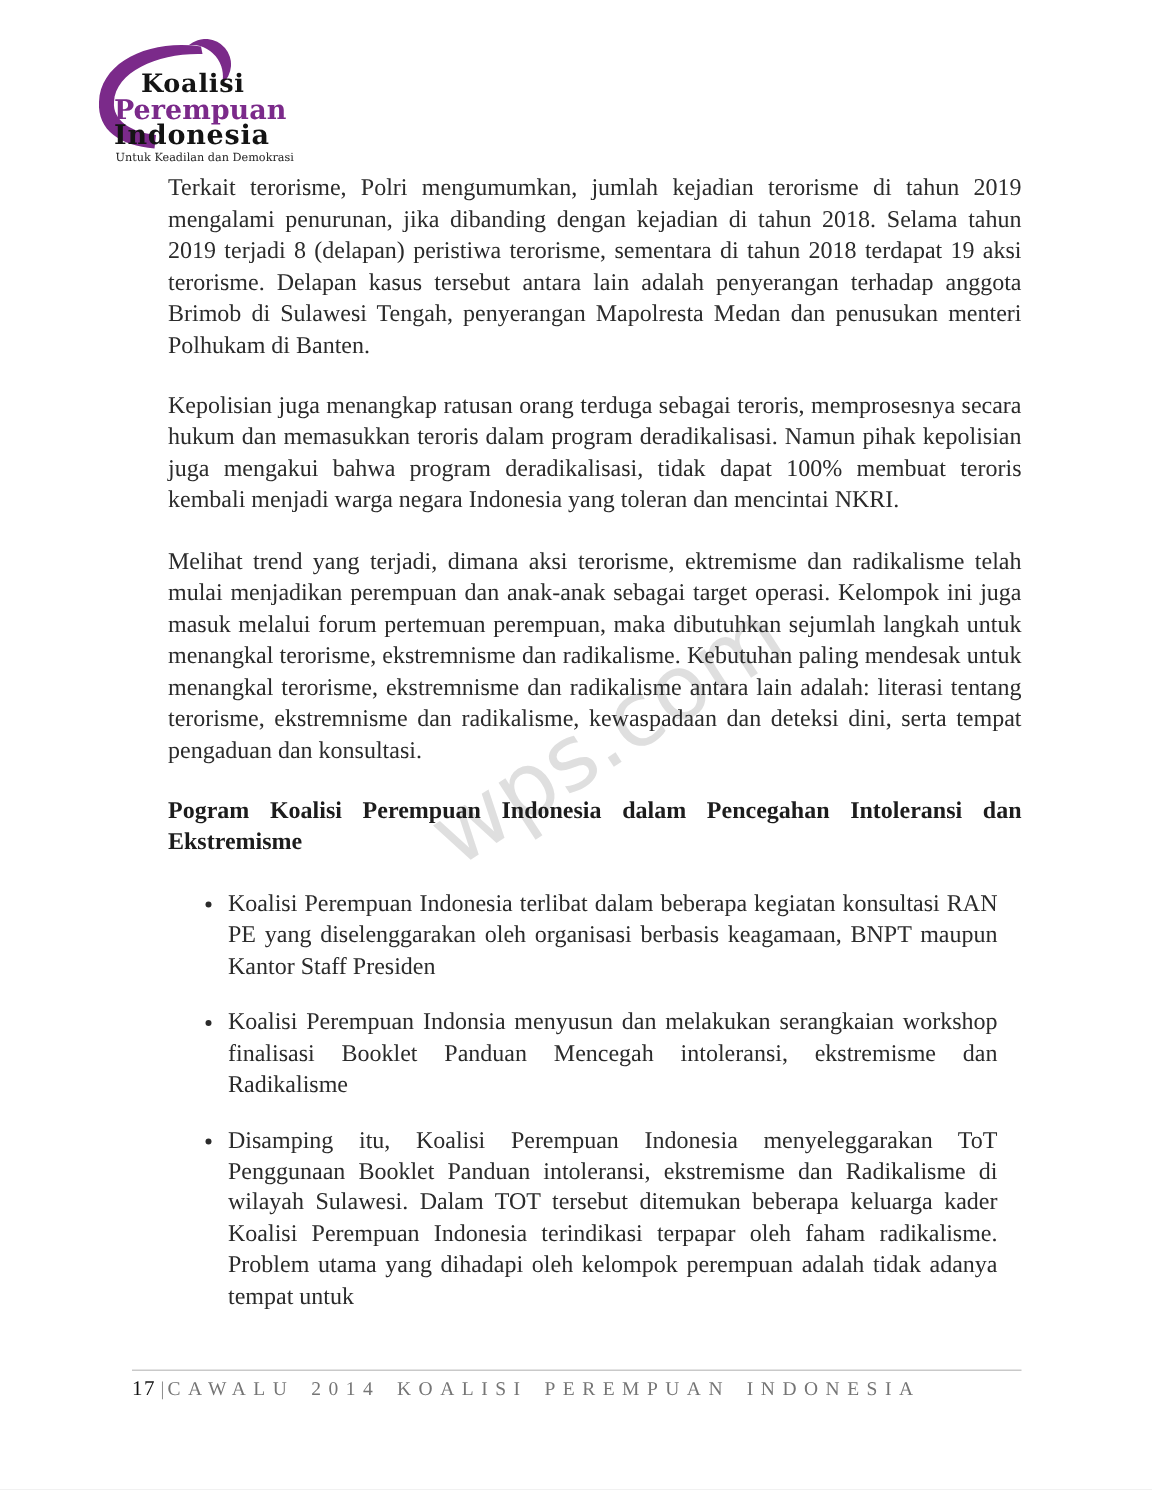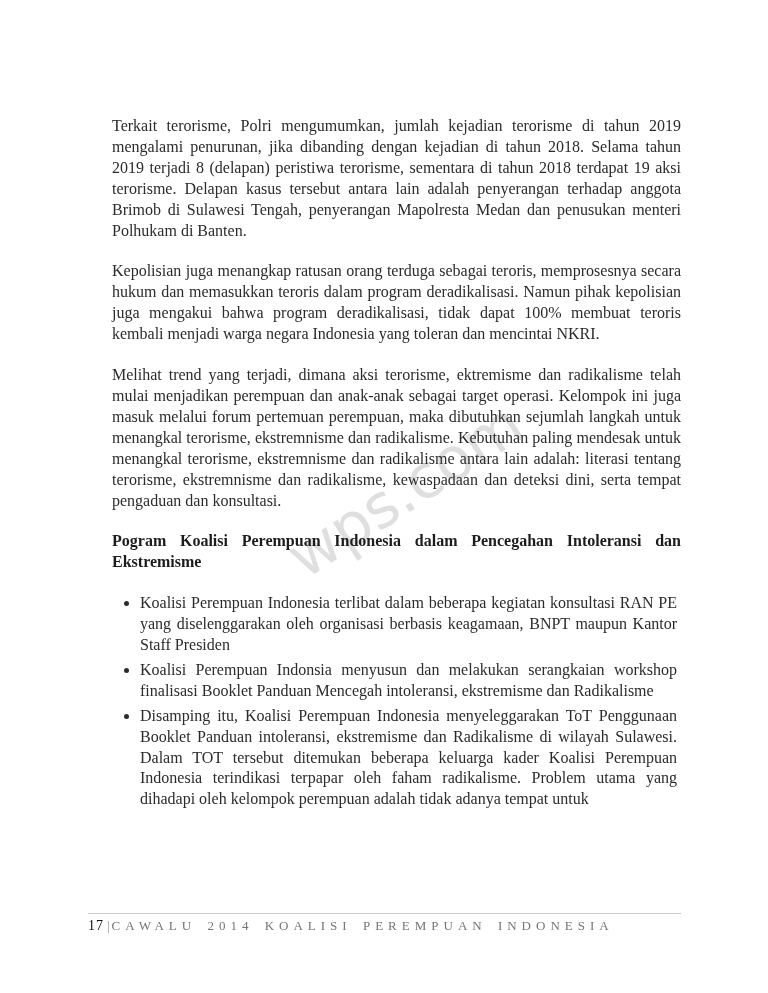--- a/index.html
+++ b/index.html
@@ -36,41 +36,60 @@
 
   
   .doc-body {
     position:absolute; left:112px; top:116px; width:569px;
     font-size:16px; line-height:20.9px; text-align:justify;
     z-index:2;
   }
   .doc-body p { margin:0 0 20px 0; }
   .section-heading { font-weight:bold; color:#1c1c1c; margin:0 0 18px 0; text-align:justify; }
   ul.bullet-list { margin:0; padding:0 0 0 24px; list-style:disc; }
-  ul.bullet-list li { margin:4px; text-align:justify; }
+  ul.bullet-list li { margin:16px; text-align:justify; }
 
   
   .footer-rule {
     position:absolute; left:88px; top:913px; width:593px; height:1px;
     background:#c9c9c9; z-index:2;
   }
   .footer {
     position:absolute; left:88px; top:918px; width:620px;
     font-size:13px; color:#757575; white-space:nowrap; z-index:2;
     font-family:"Liberation Serif","DejaVu Serif",serif;
   }
   .footer .page-num { font-weight:normal; color:#111; font-size:14px; letter-spacing:1px; }
   .footer .sep { color:#8a8a8a; margin:0 2px 0 3px; }
   .footer .footer-text { letter-spacing:5px; word-spacing:3px; }
 </style>
 </head>
 <body>
 
 <div class="page">
 
+  <div class="logo">
+    <svg width="130" height="88" viewBox="0 0 130 88" aria-hidden="true">
+
+      <path fill="#7b2a8a" d="M 72,5
+        C 38,0 5,15 4,42
+        C 3,61 18,71 41,73
+        L 42,64
+        C 25,62 13,54 14,42
+        C 15,21 45,9 73,10 Z"></path>
+
+      <path fill="#7b2a8a" d="M 64,4
+        A 17,17 0 1 1 86,30
+        A 21,21 0 0 0 64,4 Z"></path>
+    </svg>
+    <div class="logo-line logo-koalisi">Koalisi</div>
+    <div class="logo-line logo-perempuan">Perempuan</div>
+    <div class="logo-line logo-indonesia">Indonesia</div>
+    <div class="logo-tagline">Untuk Keadilan dan Demokrasi</div>
+  </div>
 
   <div class="watermark">wps.com</div>
 
   <div class="doc-body">
     <p>Terkait terorisme, Polri mengumumkan, jumlah kejadian terorisme di tahun 2019 mengalami penurunan, jika dibanding dengan kejadian di tahun 2018. Selama tahun 2019 terjadi 8 (delapan) peristiwa terorisme, sementara di tahun 2018 terdapat 19 aksi terorisme. Delapan kasus tersebut antara lain adalah penyerangan terhadap anggota Brimob di Sulawesi Tengah, penyerangan Mapolresta Medan dan penusukan menteri Polhukam di Banten.</p>
     <p>Kepolisian juga menangkap ratusan orang terduga sebagai teroris, memprosesnya secara hukum dan memasukkan teroris dalam program deradikalisasi. Namun pihak kepolisian juga mengakui bahwa program deradikalisasi, tidak dapat 100% membuat teroris kembali menjadi warga negara Indonesia yang toleran dan mencintai NKRI.</p>
     <p>Melihat trend yang terjadi, dimana aksi terorisme, ektremisme dan radikalisme telah mulai menjadikan perempuan dan anak-anak sebagai target operasi. Kelompok ini juga masuk melalui forum pertemuan perempuan, maka dibutuhkan sejumlah langkah untuk menangkal terorisme, ekstremnisme dan radikalisme. Kebutuhan paling mendesak untuk menangkal terorisme, ekstremnisme dan radikalisme antara lain adalah: literasi tentang terorisme, ekstremnisme dan radikalisme, kewaspadaan dan deteksi dini, serta tempat pengaduan dan konsultasi.</p>
 
     <p class="section-heading">Pogram Koalisi Perempuan Indonesia dalam Pencegahan Intoleransi dan Ekstremisme</p>
 

